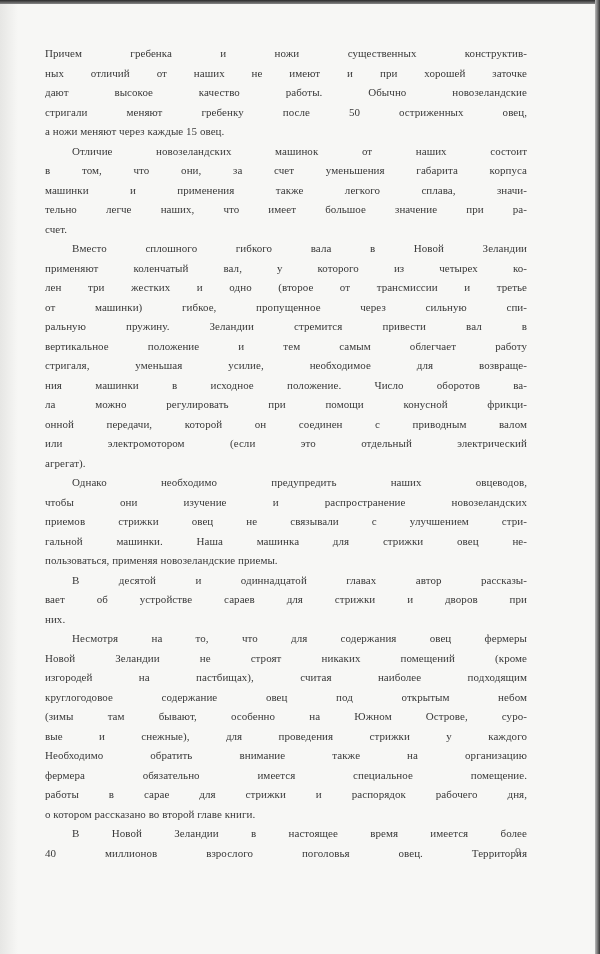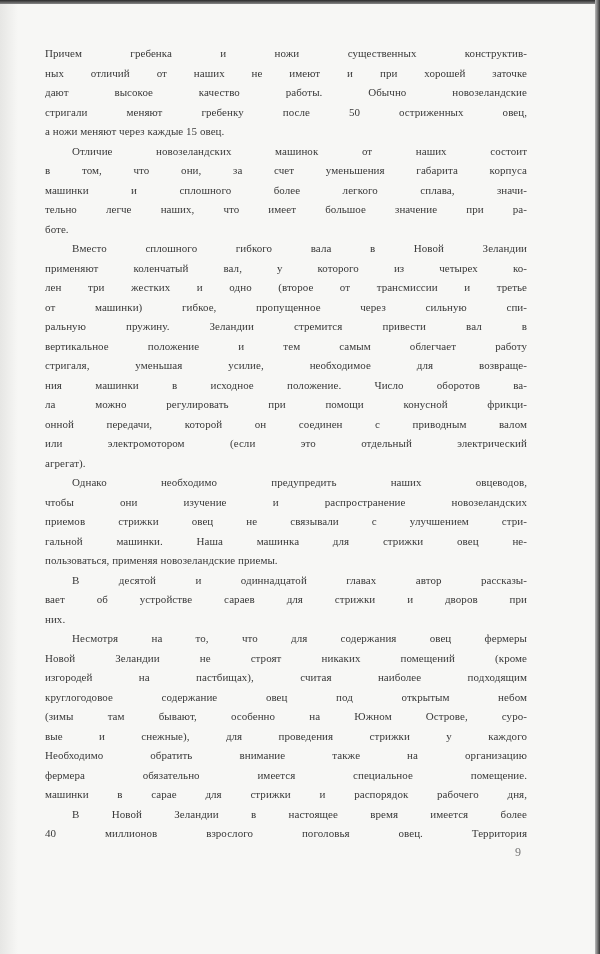--- a/index.html
+++ b/index.html
@@ -46,23 +46,23 @@
     <div>
       <div class="line">Причем гребенка и ножи существенных конструктив-</div>
       <div class="line">ных отличий от наших не имеют и при хорошей заточке</div>
       <div class="line">дают высокое качество работы. Обычно новозеландские</div>
       <div class="line">стригали меняют гребенку после 50 остриженных овец,</div>
       <div class="line last">а ножи меняют через каждые 15 овец.</div>
     </div>
     <div>
       <div class="line indent">Отличие новозеландских машинок от наших состоит</div>
       <div class="line">в том, что они, за счет уменьшения габарита корпуса</div>
-      <div class="line">машинки и сплошного более легкого сплава, значи-</div>
+      <div class="line">машинки и применения также легкого сплава, значи-</div>
       <div class="line">тельно легче наших, что имеет большое значение при ра-</div>
-      <div class="line last">боте.</div>
+      <div class="line last">счет.</div>
     </div>
     <div>
       <div class="line indent">Вместо сплошного гибкого вала в Новой Зеландии</div>
       <div class="line">применяют коленчатый вал, у которого из четырех ко-</div>
       <div class="line">лен три жестких и одно (второе от трансмиссии и третье</div>
       <div class="line">от машинки) гибкое, пропущенное через сильную спи-</div>
       <div class="line">ральную пружину. Зеландии стремится привести вал в</div>
       <div class="line">вертикальное положение и тем самым облегчает работу</div>
       <div class="line">стригаля, уменьшая усилие, необходимое для возвраще-</div>
       <div class="line">ния машинки в исходное положение. Число оборотов ва-</div>
@@ -85,21 +85,22 @@
     </div>
     <div>
       <div class="line indent">Несмотря на то, что для содержания овец фермеры</div>
       <div class="line">Новой Зеландии не строят никаких помещений (кроме</div>
       <div class="line">изгородей на пастбищах), считая наиболее подходящим</div>
       <div class="line">круглогодовое содержание овец под открытым небом</div>
       <div class="line">(зимы там бывают, особенно на Южном Острове, суро-</div>
       <div class="line">вые и снежные), для проведения стрижки у каждого</div>
       <div class="line">Необходимо обратить внимание также на организацию</div>
       <div class="line">фермера обязательно имеется специальное помещение.</div>
-      <div class="line">машинки в сарае для стрижки и распорядок рабочего дня,</div>
+      <div class="line">работы в сарае для стрижки и распорядок рабочего дня,</div>
+      <div class="line last">о котором рассказано во второй главе книги.</div>
     </div>
     <div>
       <div class="line indent">В Новой Зеландии в настоящее время имеется более</div>
       <div class="line">40 миллионов взрослого поголовья овец. Территория</div>
     </div>
   </div>
 
 <div class="page-number">9</div>
 
 </body></html>

